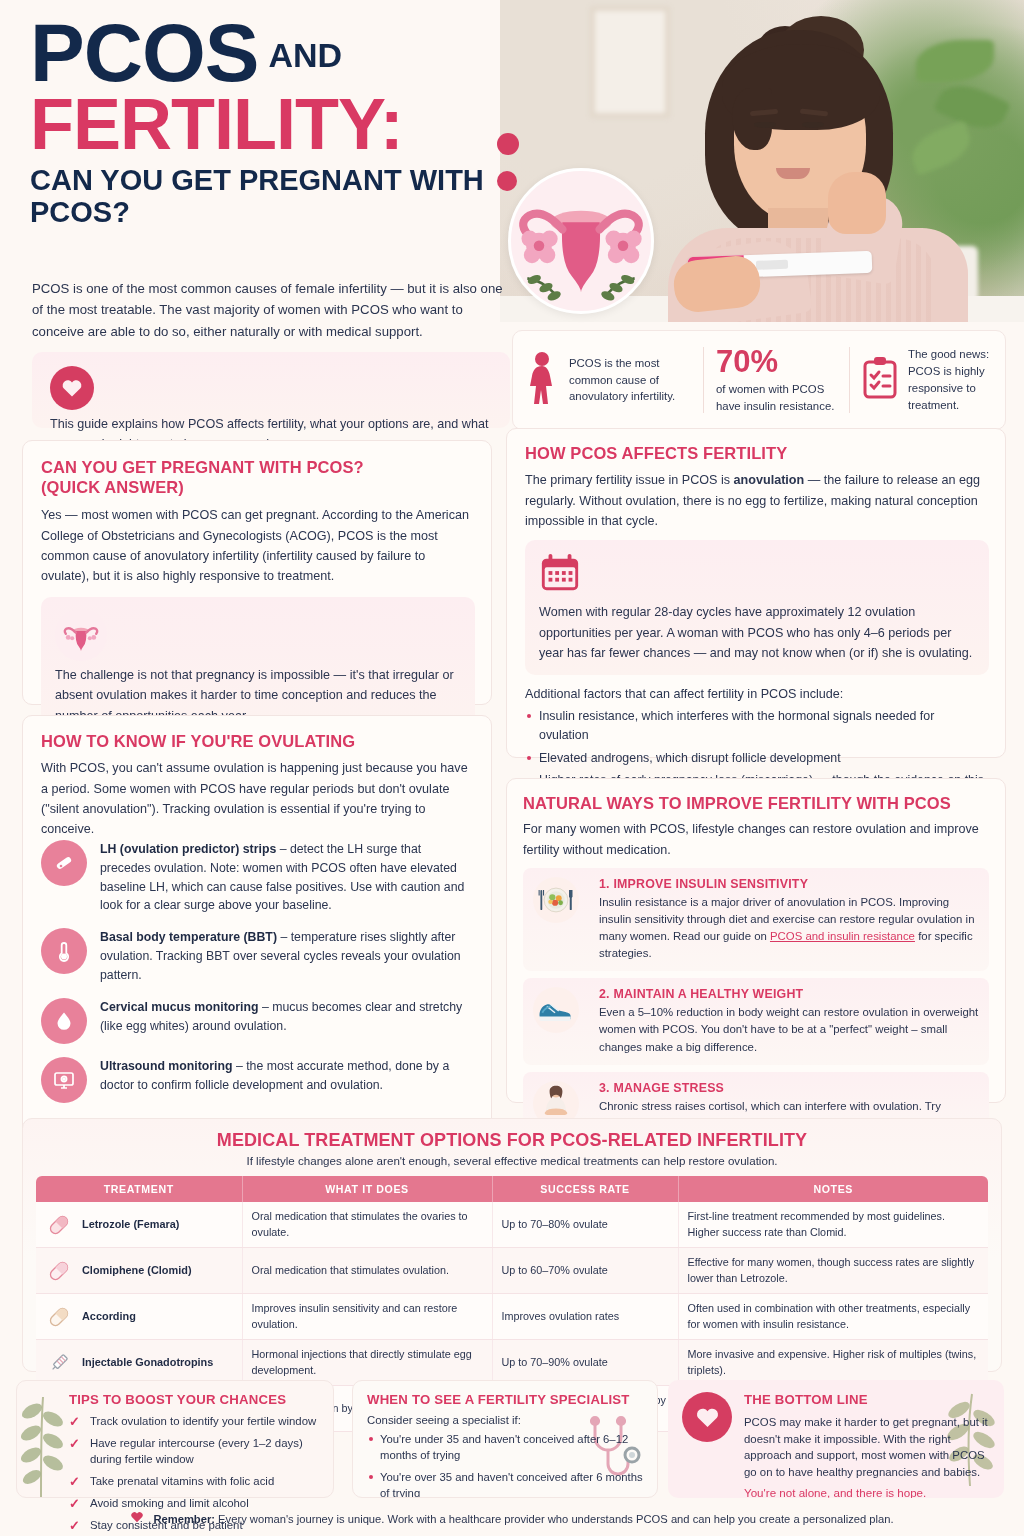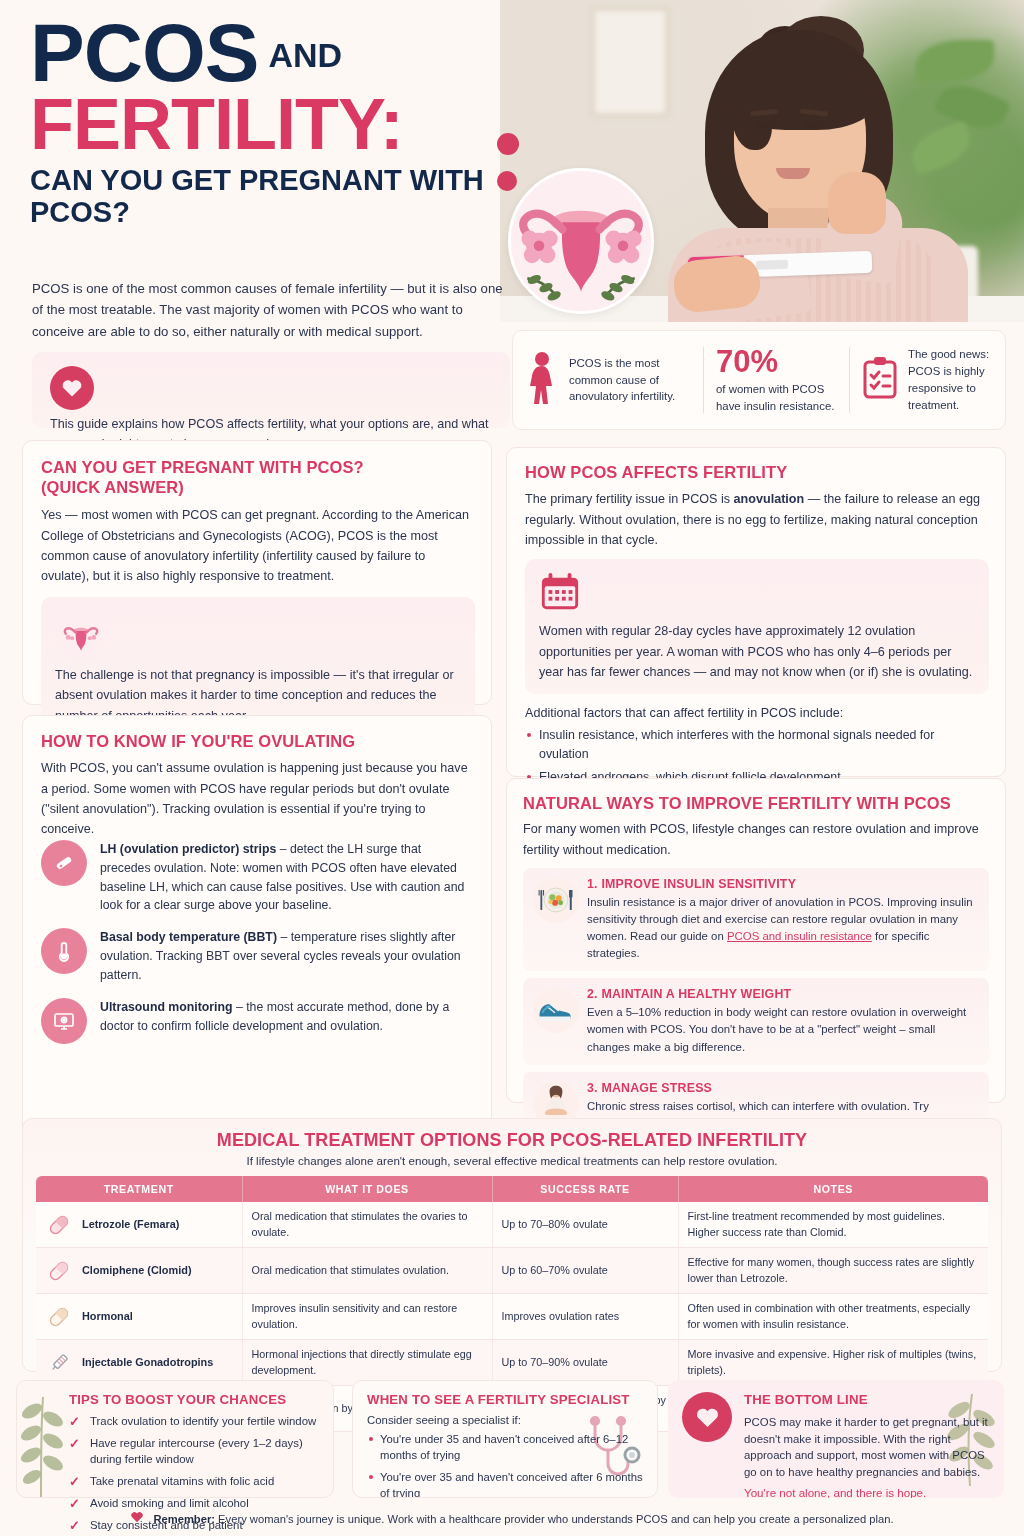--- a/index.html
+++ b/index.html
@@ -114,21 +114,21 @@
   .bullets { list-style:none; margin-top:2px; }
   .bullets li { position:relative; padding-left:14px; font-size:12.4px; line-height:1.52; color:#2b3550; margin-bottom:4px; }
   .bullets li:before { content:""; position:absolute; left:2px; top:7px; width:4px; height:4px; border-radius:50%; background:#d93963; }
 
   .method { display:flex; gap:13px; align-items:flex-start; margin-bottom:13px; }
   .m-icon { width:46px;height:46px;border-radius:50%;background:#e8819a;flex:0 0 46px;display:flex;align-items:center;justify-content:center; }
   .m-icon svg{width:24px;height:24px;}
   .m-txt { font-size:12.3px;line-height:1.54;color:#2b3550; }
   .m-txt b{color:#1f2a44;}
 
-  .nat-item { display:flex; gap:8px; align-items:flex-start; padding:9px 10px; border-radius:8px; background:linear-gradient(180deg,#fdf0f2 0%, #fdf7f4 100%); margin-bottom:7px; }
+  .nat-item { display:flex; gap:20px; align-items:flex-start; padding:9px 10px; border-radius:8px; background:linear-gradient(180deg,#fdf0f2 0%, #fdf7f4 100%); margin-bottom:7px; }
   .nat-icon { width:46px;height:46px;border-radius:50%;background:#fdf0ec;flex:0 0 46px;display:flex;align-items:center;justify-content:center;overflow:hidden;}
   .nat-h { color:#d93963;font-size:12.4px;font-weight:700;margin-bottom:3px;letter-spacing:.2px; }
   .nat-b { font-size:11.4px;line-height:1.5;color:#2b3550; }
   .lnk { color:#d93963; text-decoration: underline; }
 
   
   .tbl-sec { position:absolute; left:22px; top:1118px; width:980px; height:254px;
     background:linear-gradient(180deg,#fdf4f2 0%, #fdfaf7 55%); border-radius:10px; border:1px solid #f3e7e4; }
   .tbl-title { text-align:center; color:#d93963; font-size:18px; font-weight:700; padding-top:11px; letter-spacing:.1px;}
   .tbl-sub { text-align:center; font-size:11.6px; color:#2b3550; margin-top:3px; }
@@ -299,21 +299,21 @@
           <circle cx="18" cy="56" r="6" fill="#f2a6c0"></circle>
             <circle cx="28" cy="58" r="5" fill="#f2a6c0"></circle>
           <circle cx="82" cy="56" r="6" fill="#f2a6c0"></circle>
             <circle cx="72" cy="58" r="5" fill="#f2a6c0"></circle>
         </svg>
       </div>
       <div class="callout-text">The challenge is not that pregnancy is impossible — it's that irregular or absent ovulation makes it harder to time conception and reduces the number of opportunities each year.</div>
     </div>
   </div>
 
-  <div class="card" style="position:absolute;left:506px;top:447px;width:500px;height:330px;padding:14px 18px;">
+  <div class="card" style="position:absolute;left:506px;top:428px;width:500px;height:330px;padding:14px 18px;">
     <div class="sect-h">HOW PCOS AFFECTS FERTILITY</div>
     <div class="body-t" style="margin-top:7px;"><span>The primary fertility issue in PCOS is </span><b>anovulation</b><span> — the failure to release an egg regularly. Without ovulation, there is no egg to fertilize, making natural conception impossible in that cycle.</span></div>
     <div class="callout tint" style="position:relative;left:0;top:9px;width:464px;padding:12px 14px;">
       <div style="flex:0 0 44px;">
         <svg width="42" height="42" viewBox="0 0 44 44">
           <rect x="3" y="7" width="38" height="33" rx="5" fill="#d53d61"></rect>
           <rect x="6" y="16" width="32" height="21" rx="2" fill="#fdeef1"></rect>
           <rect x="10" y="2" width="4" height="9" rx="2" fill="#d53d61"></rect>
             <rect x="30" y="2" width="4" height="9" rx="2" fill="#d53d61"></rect>
           <g fill="#d53d61">
@@ -356,20 +356,28 @@
     <div class="method">
       <div class="m-icon">
         <svg viewBox="0 0 24 24" fill="none" stroke="#fff" stroke-width="1.8">
             <path d="M12 4a2.3 2.3 0 0 1 2.3 2.3v8a4.2 4.2 0 1 1-4.6 0v-8A2.3 2.3 0 0 1 12 4z"></path>
             <circle cx="12" cy="17.6" r="2.1" fill="#fff"></circle>
           </svg>
       </div>
       <div class="m-txt"><b>Basal body temperature (BBT)</b><span> – temperature rises slightly after ovulation. Tracking BBT over several cycles reveals your ovulation pattern.</span></div>
     </div>
 
+    <div class="method">
+      <div class="m-icon">
+        <svg viewBox="0 0 24 24" fill="#fff">
+            <path d="M12 3.5c4 5 6.5 7.8 6.5 10.8A6.5 6.5 0 0 1 5.5 14.3C5.5 11.3 8 8.5 12 3.5z"></path>
+          </svg>
+      </div>
+      <div class="m-txt"><b>Cervical mucus monitoring</b><span> – mucus becomes clear and stretchy (like egg whites) around ovulation.</span></div>
+    </div>
 
     <div class="method" style="margin-bottom:0;">
       <div class="m-icon">
         <svg viewBox="0 0 24 24" fill="none" stroke="#fff" stroke-width="1.7">
             <rect x="3" y="5" width="18" height="12" rx="1.8"></rect>
             <path d="M9 20h6M12 17v3"></path>
             <circle cx="12" cy="11" r="2.6"></circle>
             <circle cx="12" cy="11" r="1" fill="#fff"></circle>
           </svg>
       </div>
@@ -501,21 +509,21 @@
           <td>
               <div class="tname">
                 <span class="pill-ic">
                   <svg viewBox="0 0 26 26" width="26" height="26">
                     <g transform="rotate(-45 13 13)">
                       <rect x="3" y="8" width="20" height="10" rx="5" fill="#fdf6ef" stroke="#d9b79a" stroke-width="1.3"></rect>
                       <path d="M13 8h5a5 5 0 0 1 0 10h-5z" fill="#f3dcc4"></path>
                     </g>
                   </svg>
                 </span>
-                <span>Hormonal</span>
+                <span>According</span>
               </div>
             </td>
           <td>Improves insulin sensitivity and can restore ovulation.</td>
           <td>Improves ovulation rates</td>
           <td>Often used in combination with other treatments, especially for women with insulin resistance.</td>
         </tr>
         <tr>
           <td>
               <div class="tname">
                 <span class="pill-ic">

